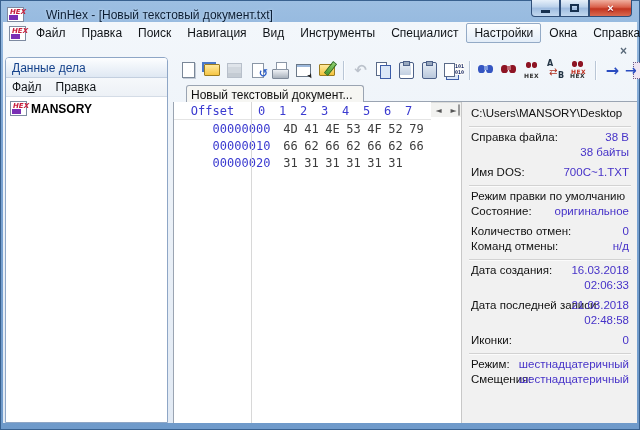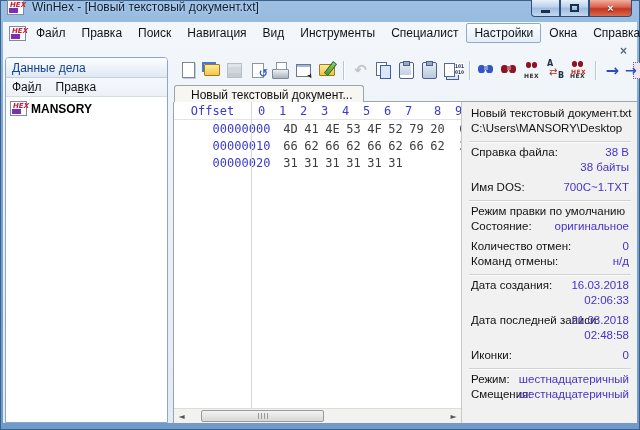--- a/index.html
+++ b/index.html
@@ -4,21 +4,21 @@
 <style>
   * { margin:0; padding:0; box-sizing:border-box; }
   html,body { width:640px; height:430px; overflow:hidden;
     font-family:"Liberation Sans", sans-serif; font-size:12px; }
 
   
   .win { position:relative; width:640px; height:430px;
     background:linear-gradient(180deg,#9dbfe2 0%,#7ba4d3 30%,#6f9aca 100%);
     box-shadow:inset 0 0 0 1px #39618f; }
   .titlebar { position:absolute; top:0; left:0; right:0; height:22px;
-    display:flex; align-items:flex-start; padding-left:7px; gap:8px; }
+    display:flex; align-items:flex-end; padding-left:7px; gap:22px; }
   .title-text { color:#0b1d33; text-shadow:0 0 3px #cfe2f4; white-space:nowrap; }
 
   .caption-btns { position:absolute; top:0; right:8px; display:flex; }
   .cap-btn { width:29px; height:17px; border:1px solid #2f4f79; border-top:none;
     background:linear-gradient(#e6f0fa,#b9d0ea 45%,#9dbbdf 50%,#c2d8ef);
     display:flex; align-items:center; justify-content:center;
     color:#123; font-weight:bold; font-size:11px; }
   .cap-btn.min { border-radius:0 0 0 4px; }
   .cap-btn.close { width:43px; border-radius:0 0 4px 0;
     background:linear-gradient(#f0b0a0,#d9604a 45%,#c23520 55%,#d96a50);
@@ -145,28 +145,28 @@
     text-shadow:1px -4px 0 #c03020; }
   .i-continue-search::before { content:"→"; font-size:16px; font-weight:bold; color:#2a4cc0;
     font-family:"DejaVu Sans",sans-serif; }
   .i-go-to-offset::before { content:"→"; font-size:14px; font-weight:bold; color:#2a4cc0;
     position:absolute; left:1px; top:3px; font-family:"DejaVu Sans",sans-serif; }
   .i-go-to-offset::after { content:""; width:11px; height:15px; margin-left:8px;
     background:#efe6f2; border:1px dotted #6a5a88; }
 
   
   .tabbar { height:18px; flex:none; display:flex; align-items:flex-end; padding-left:1px; }
-  .tab { height:17px; padding:2px 10px 0 16px; background:#f6f6f3;
+  .tab { height:17px; padding:2px 10px 0 4px; background:#f6f6f3;
     border:1px solid #9aa4b2; border-bottom:none; border-radius:3px 3px 0 0;
-    color:#111; white-space:nowrap; }
+    color:#111; white-space:nowrap;margin-left:12px; }
   .tab-fill { flex:1; border-bottom:1px solid #9aa4b2; height:1px; align-self:flex-end; }
 
   
   .content { flex:1; display:flex; min-height:0; }
-  .hexcol { flex:1; display:flex; flex-direction:column; min-width:0;
+  .hexcol { flex:1; display:flex; min-width:0;
     border-left:1px solid #9aa4b2; background:#fff; }
   .hexview { flex:1; position:relative; overflow:hidden;
     font-family:"DejaVu Sans Mono","Liberation Mono",monospace; font-size:12px; padding-top:2px; }
   .offset-divider { position:absolute; left:77px; top:0; bottom:0; width:1px; background:#d8d8d8; }
   .hexhead { display:flex; height:16px; border-bottom:1px solid #e4e4e4; color:#3a3ad0; }
   .hexhead .off { width:77px; text-align:center; flex:none; }
   .hexhead .col { width:21px; text-align:center; flex:none; }
   .hexrow { display:flex; height:17px; align-items:center;padding-left:29px; }
   .hexrow .off { width:77px; text-align:center; color:#3a3ad0; flex:none; }
   .byte { width:21px; text-align:center; color:#3c3c3c; flex:none; }
@@ -348,21 +348,20 @@
               <span class="htrack">
                 <span class="hthumb">
                     <span class="grip"></span>
                   </span>
               </span>
               <span class="harrow">►</span>
             </div>
           </div>
 
           <div class="details" id="details">
-              <div class="dtext">Новый текстовый документ.txt</div>
               <div class="dtext">C:\Users\MANSORY\Desktop</div>
               <div class="dsep"></div>
               <div class="drow">
                 <span class="dlabel">Справка файла:</span>
                 <span class="dvalue">38 B</span>
               </div>
               <div class="drow">
                 <span class="dvalue">38 байты</span>
               </div>
               <div class="dgap"></div>

